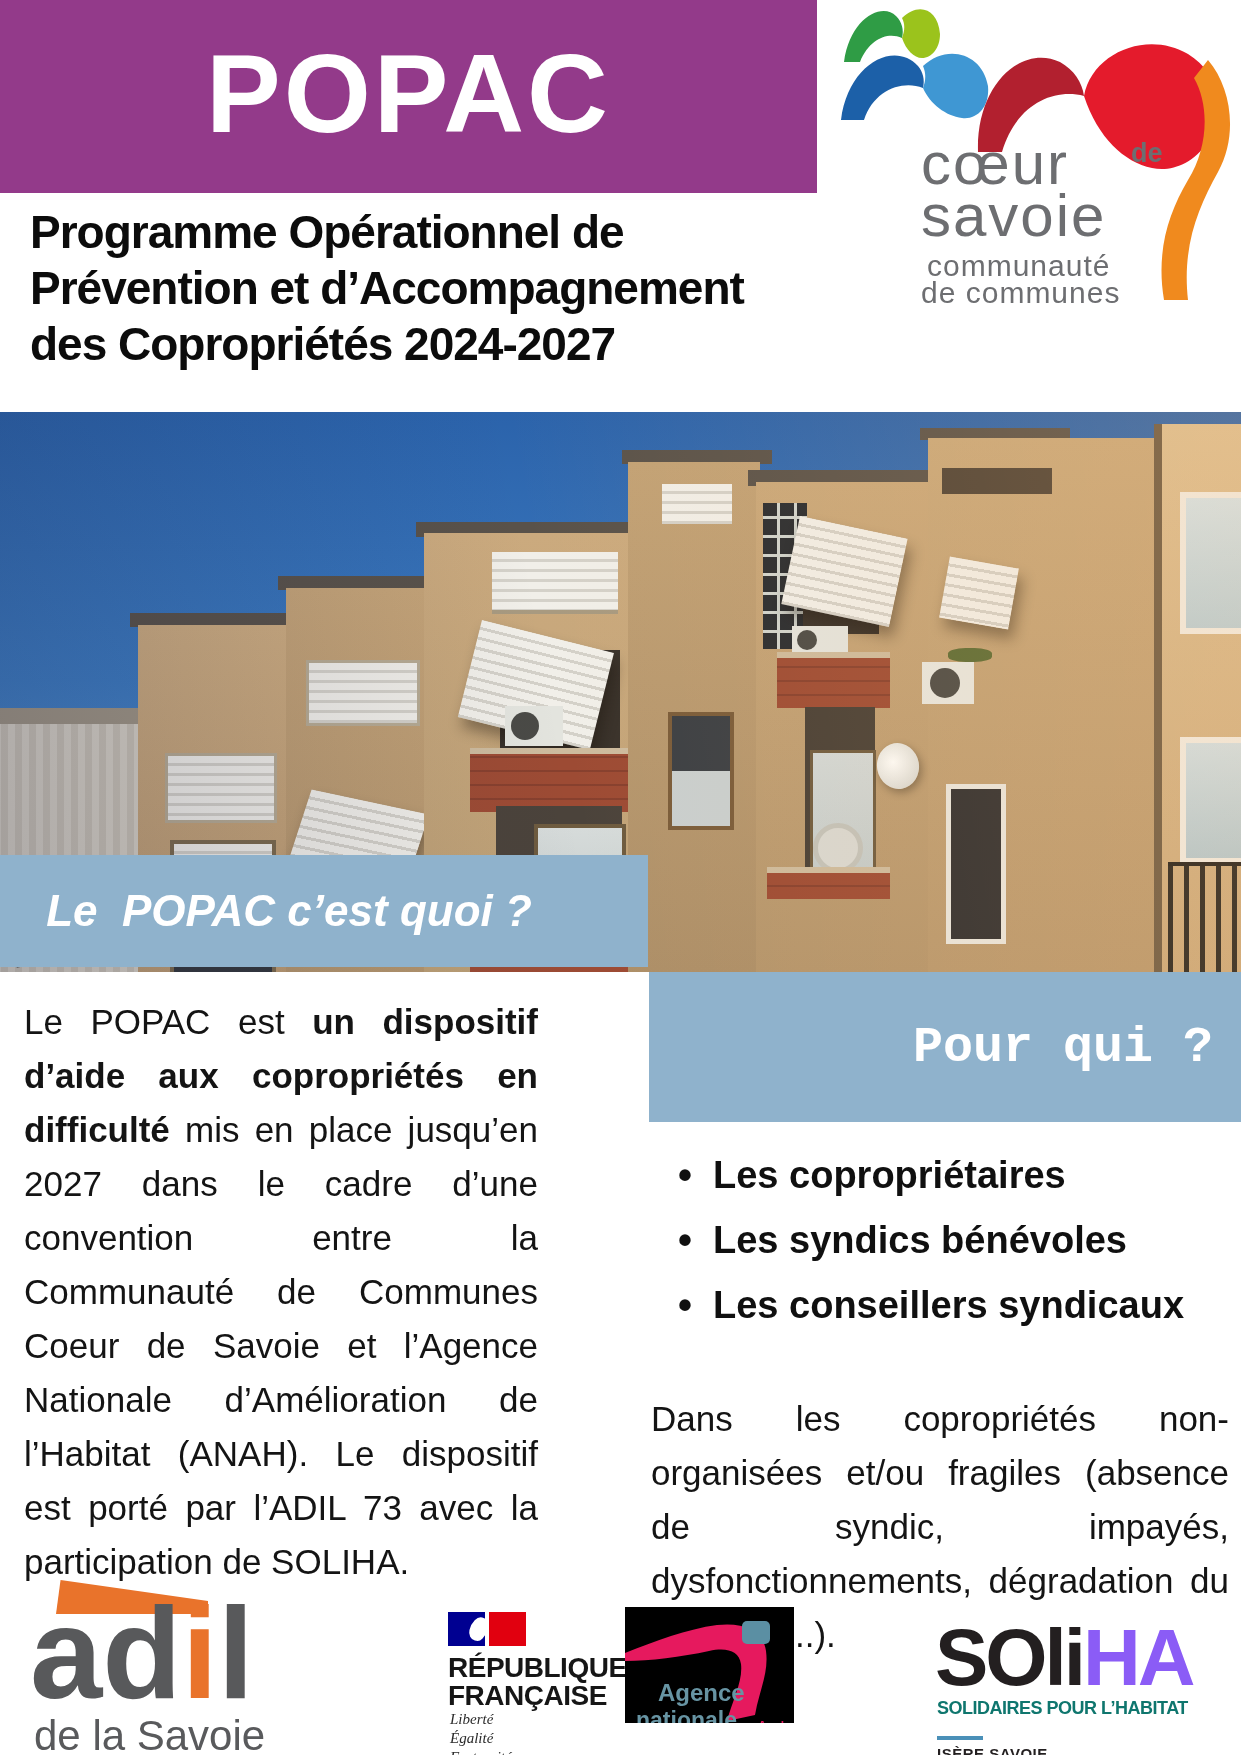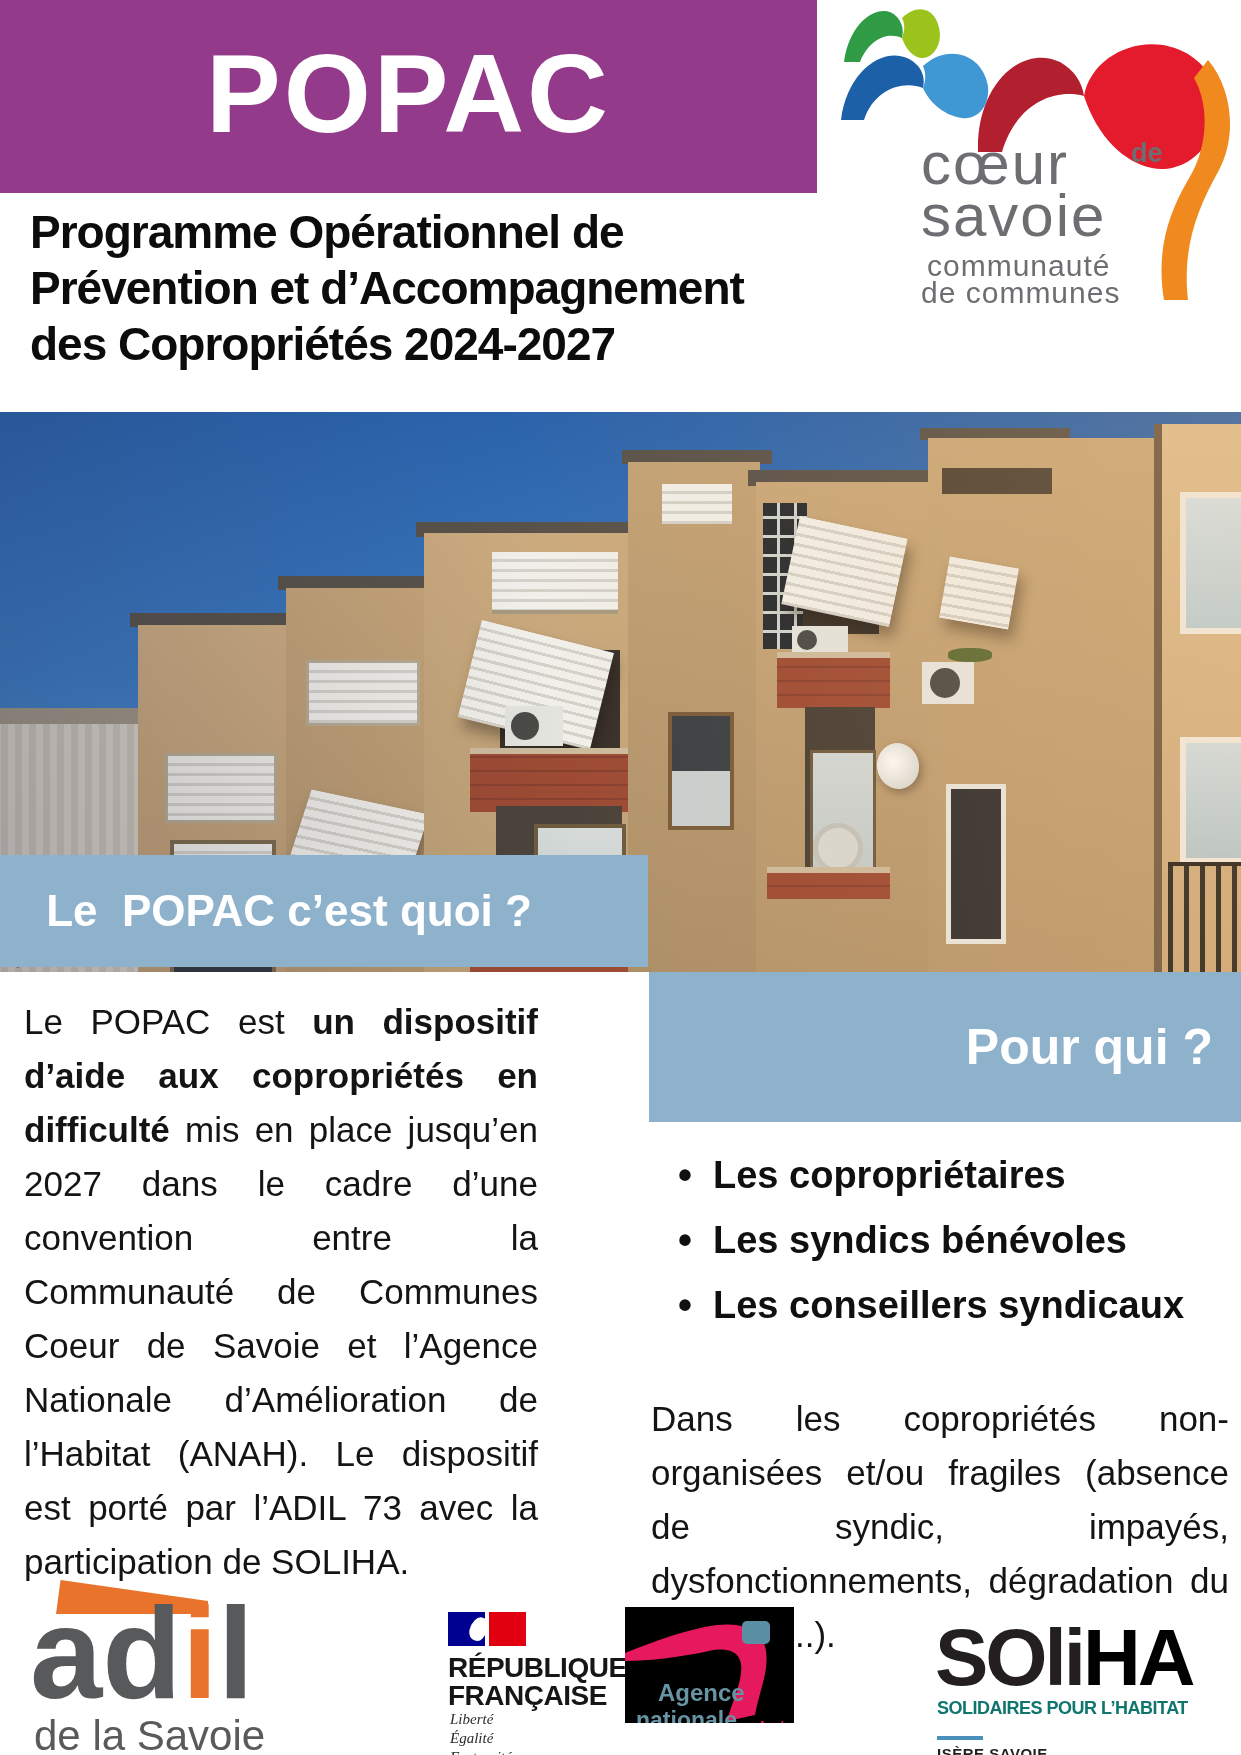--- a/index.html
+++ b/index.html
@@ -82,24 +82,24 @@
         background:repeating-linear-gradient(90deg,#23221f 0 5px,transparent 5px 16px);}
   .dish{left:877px;top:331px;width:42px;height:46px;border-radius:50%;
         background:radial-gradient(circle at 40% 40%,#fdfdfb,#cfcfc8);transform:rotate(-10deg);box-shadow:2px 4px 8px rgba(0,0,0,.3);}
   .lamp{left:16px;top:544px;width:92px;height:5px;background:#1d1d1b;transform:rotate(-8deg);}
   .photo-light{left:0;top:0;width:1241px;height:560px;pointer-events:none;
         background:linear-gradient(80deg,rgba(30,34,66,.22) 0%,rgba(0,0,0,0) 45%,rgba(255,186,110,.20) 100%);}
 
   
   .band-left{position:absolute;left:0;top:855px;width:648px;height:112px;background:#8FB2CC;
              display:flex;align-items:center;justify-content:center;padding-right:70px;box-sizing:border-box;}
-  .band-left-text{color:#fff;font-size:44px;font-weight:bold;white-space:pre;}
+  .band-left-text{color:#fff;font-size:44px;font-weight:bold;white-space:pre;font-style:italic;}
   .band-right{position:absolute;left:649px;top:972px;width:592px;height:150px;background:#8FB2CC;
               display:flex;align-items:center;justify-content:flex-end;padding-right:28px;box-sizing:border-box;}
-  .band-right-text{color:#fff;font-size:50px;font-weight:bold;}
+  .band-right-text{color:#fff;font-size:50px;font-weight:bold;font-family:Liberation Mono, monospace;}
 
   
   .col-left{position:absolute;left:24px;top:995px;width:514px;font-size:35px;line-height:54px;
             color:#141414;text-align:justify;}
   .col-left b{font-weight:bold;}
   .bullets{position:absolute;left:656px;top:1143px;width:566px;list-style:none;margin:0;padding:0;}
   .bullets li{position:relative;padding-left:57px;font-size:38px;font-weight:bold;color:#101010;line-height:65px;}
   .bullets li::before{content:"•";position:absolute;left:22px;top:0;font-size:40px;}
   .col-right{position:absolute;left:651px;top:1356px;width:578px;font-size:35px;line-height:54px;
              color:#141414;text-align:justify;margin-top:36px;}
@@ -128,21 +128,21 @@
   .anah-wave{position:absolute;left:0;top:0;width:169px;height:148px;}
   .anah-t{position:absolute;font-weight:bold;color:#6794A3;}
   .anah-t1{left:33px;top:72px;font-size:24px;}
   .anah-t2{left:11px;top:100px;font-size:23px;}
   .anah-t3{left:12px;top:125px;font-size:24px;color:#51808f;}
   .anah-short{position:absolute;right:6px;top:112px;font-size:12px;font-weight:bold;color:#E6195E;}
 
   .soliha{position:absolute;left:935px;top:1600px;width:306px;height:155px;}
   .soliha-word{position:absolute;left:0;top:18px;font-size:80px;line-height:80px;font-weight:bold;
                letter-spacing:-3px;color:#231F20;}
-  .soliha-word .blue{color:#000000;}
+  .soliha-word .blue{color:#8b5cf6;}
   .soliha-sub{position:absolute;left:2px;top:98px;font-size:18px;font-weight:bold;color:#0f766e;letter-spacing:-0.5px;}
   .soliha-line{position:absolute;left:2px;top:136px;width:46px;height:4px;background:#4A90B8;}
   .soliha-region{position:absolute;left:2px;top:145px;font-size:15px;font-weight:bold;color:#231F20;letter-spacing:0.5px;}
 </style>
 </head>
 <body>
 
 <div class="page">
 
   <div class="banner">

